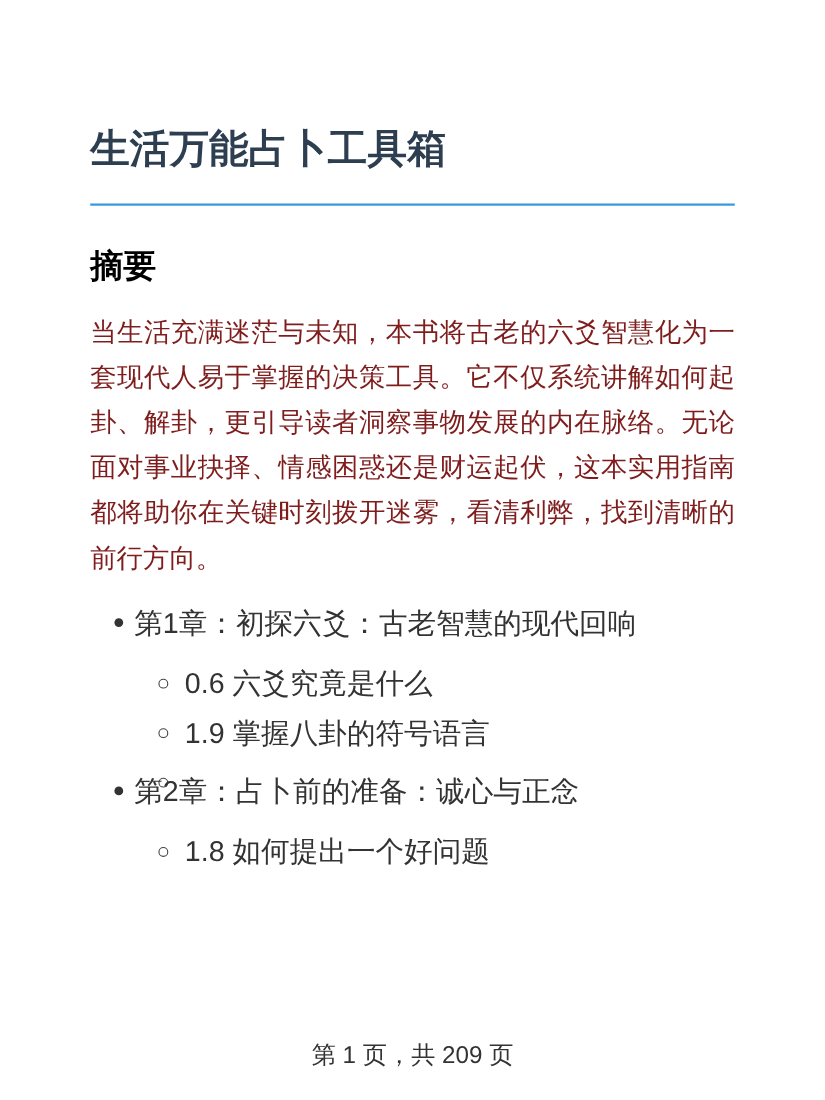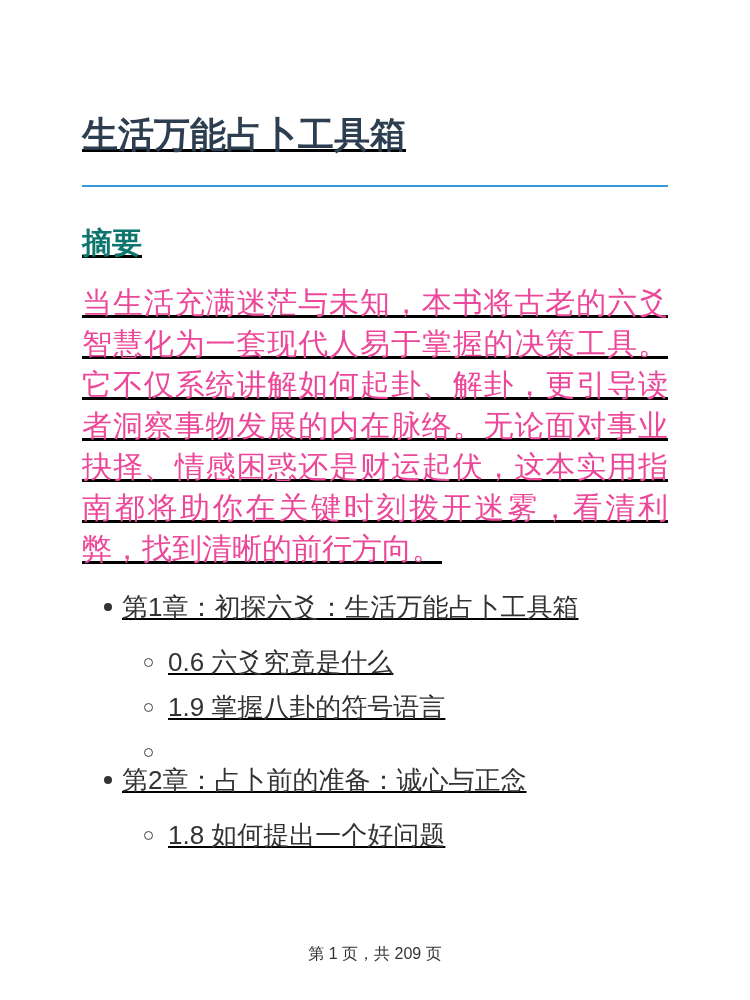--- a/index.html
+++ b/index.html
@@ -7,21 +7,20 @@
     padding: 0;
     background: #ffffff;
     font-family: "Liberation Sans", "DejaVu Sans", sans-serif;
   }
   .page {
     position: relative;
     width: 750px;
     height: 1000px;
     background: #ffffff;
     overflow: hidden;
-    text-decoration: underline;
   }
   .content {
     padding: 0 82px;
   }
   .doc-title {
     margin: 0;
     padding-top: 112px;
     font-size: 36px;
     line-height: 1.3;
     font-weight: 700;
@@ -30,48 +29,48 @@
   .divider {
     height: 2px;
     background: #3498db;
     margin-top: 26px;
   }
   .section-heading {
     margin: 0;
     font-size: 30px;
     line-height: 1.3;
     font-weight: 700;
-    color: #0f766e;
+    color: #000000;
   }
   .summary-heading { padding-top: 36px; }
   .toc-heading { padding-top: 32px; }
   .summary-text {
     margin: 0;
     padding-top: 20px;
-    font-size: 30px;
+    font-size: 24px;
     line-height: 41px;
-    color: #ec4899;
+    color: #7f1d1d;
     text-align: justify;
   }
   ul.toc-list {
     list-style: none;
     margin: 0;
     padding: 18px 0 0 0;
   }
   .toc-list li {
     position: relative;
     font-size: 26px;
     line-height: 41px;
     color: #333333;
   }
   li.lv1 { padding-left: 40px; }
   li.lv2 { padding-left: 86px; }
   .lv1 + .lv2 { margin-top: 14px; }
   .lv2 + .lv2 { margin-top: 4px; }
-  .lv2 + .lv1 { margin-top: 32px; }
+  .lv2 + .lv1 { margin-top: 12px; }
   .marker {
     position: absolute;
     display: block;
     border-radius: 50%;
   }
   li.lv1 .marker {
     left: 22px;
     top: 16px;
     width: 8px;
     height: 8px;
@@ -84,21 +83,21 @@
     height: 7px;
     background: #ffffff;
     border: 1.5px solid #444444;
   }
   .page-footer {
     position: absolute;
     left: 0;
     right: 0;
     top: 944px;
     text-align: center;
-    font-size: 16px;
+    font-size: 22px;
     color: #333333;
   }
 </style>
 </head>
 <body>
 
 <div class="page">
   <div class="content">
 
     <h1 class="doc-title">生活万能占卜工具箱</h1>
@@ -106,21 +105,21 @@
     <div class="divider"></div>
 
     <h2 class="section-heading summary-heading">摘要</h2>
 
     <p class="summary-text">当生活充满迷茫与未知，本书将古老的六爻智慧化为一套现代人易于掌握的决策工具。它不仅系统讲解如何起卦、解卦，更引导读者洞察事物发展的内在脉络。无论面对事业抉择、情感困惑还是财运起伏，这本实用指南都将助你在关键时刻拨开迷雾，看清利弊，找到清晰的前行方向。</p>
 
 
     <ul class="toc-list">
       <li class="lv1">
         <span class="marker"></span>
-        <span>第1章：初探六爻：生活万能占卜工具箱</span>
+        <span>第1章：初探六爻：古老智慧的现代回响</span>
       </li>
       <li class="lv2">
         <span class="marker"></span>
         <span>0.6 六爻究竟是什么</span>
       </li>
       <li class="lv2">
         <span class="marker"></span>
         <span>1.9 掌握八卦的符号语言</span>
       </li>
       <li class="lv2">

